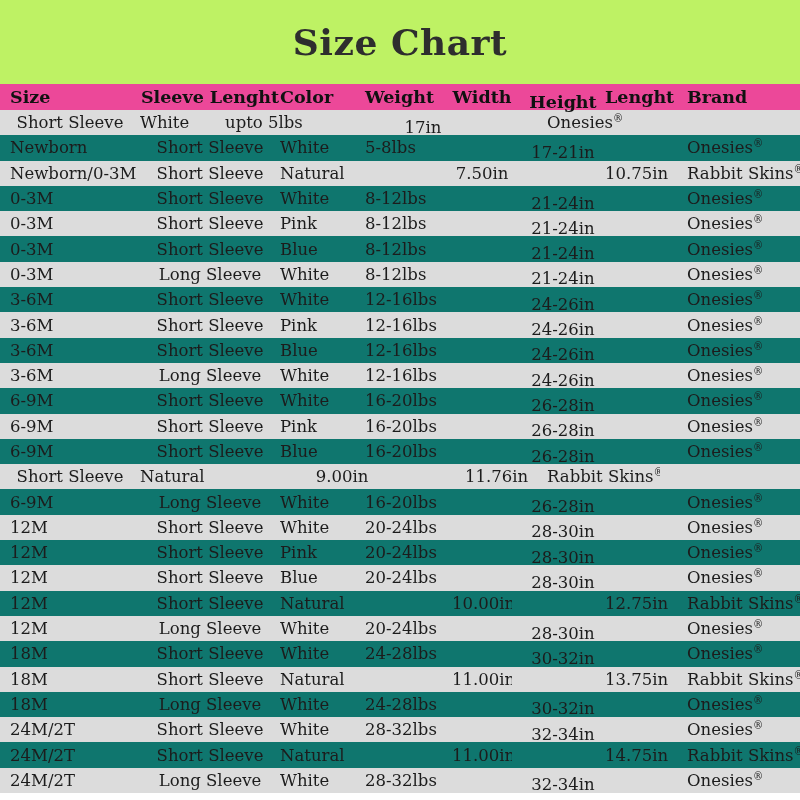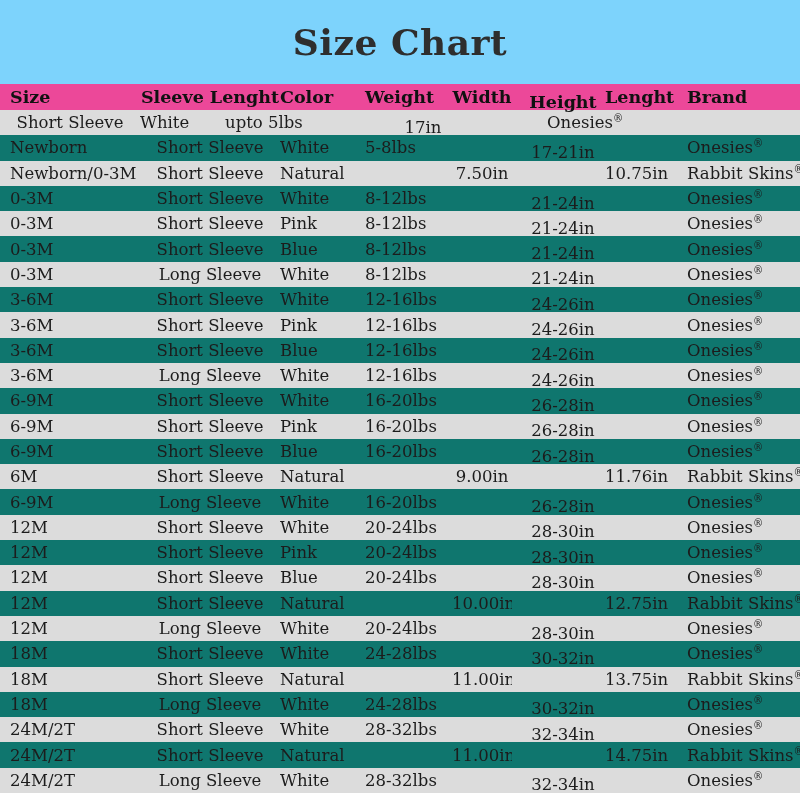--- a/index.html
+++ b/index.html
@@ -14,21 +14,21 @@
     color: #1c1c1c;
     overflow: hidden;
   }
   .page {
     width: 800px;
     height: 800px;
     position: relative;
   }
   .title-band {
     height: 84px;
-    background: #7dd3fc;
+    background: #bef264;
     display: flex;
     align-items: center;
     justify-content: center;
   }
   .page-title {
     margin: 0;
     font-size: 36px;
     font-weight: 700;
     color: #2e2e2e;
     letter-spacing: 0.5px;
@@ -223,21 +223,20 @@
           <div class="cell c0">6-9M</div>
           <div class="cell c1">Short Sleeve</div>
           <div class="cell c2">Blue</div>
           <div class="cell c3">16-20lbs</div>
           <div class="cell c4"></div>
           <div class="cell c5">26-28in</div>
           <div class="cell c6"></div>
           <div class="cell c7">Onesies<sup class="reg">®</sup></div>
         </div>
         <div class="row stripe-gray">
-          <div class="cell c0">6M</div>
           <div class="cell c1">Short Sleeve</div>
           <div class="cell c2">Natural</div>
           <div class="cell c3"></div>
           <div class="cell c4">9.00in</div>
           <div class="cell c5"></div>
           <div class="cell c6">11.76in</div>
           <div class="cell c7">Rabbit Skins<sup class="reg">®</sup></div>
         </div>
         <div class="row stripe-white">
           <div class="cell c0">6-9M</div>

